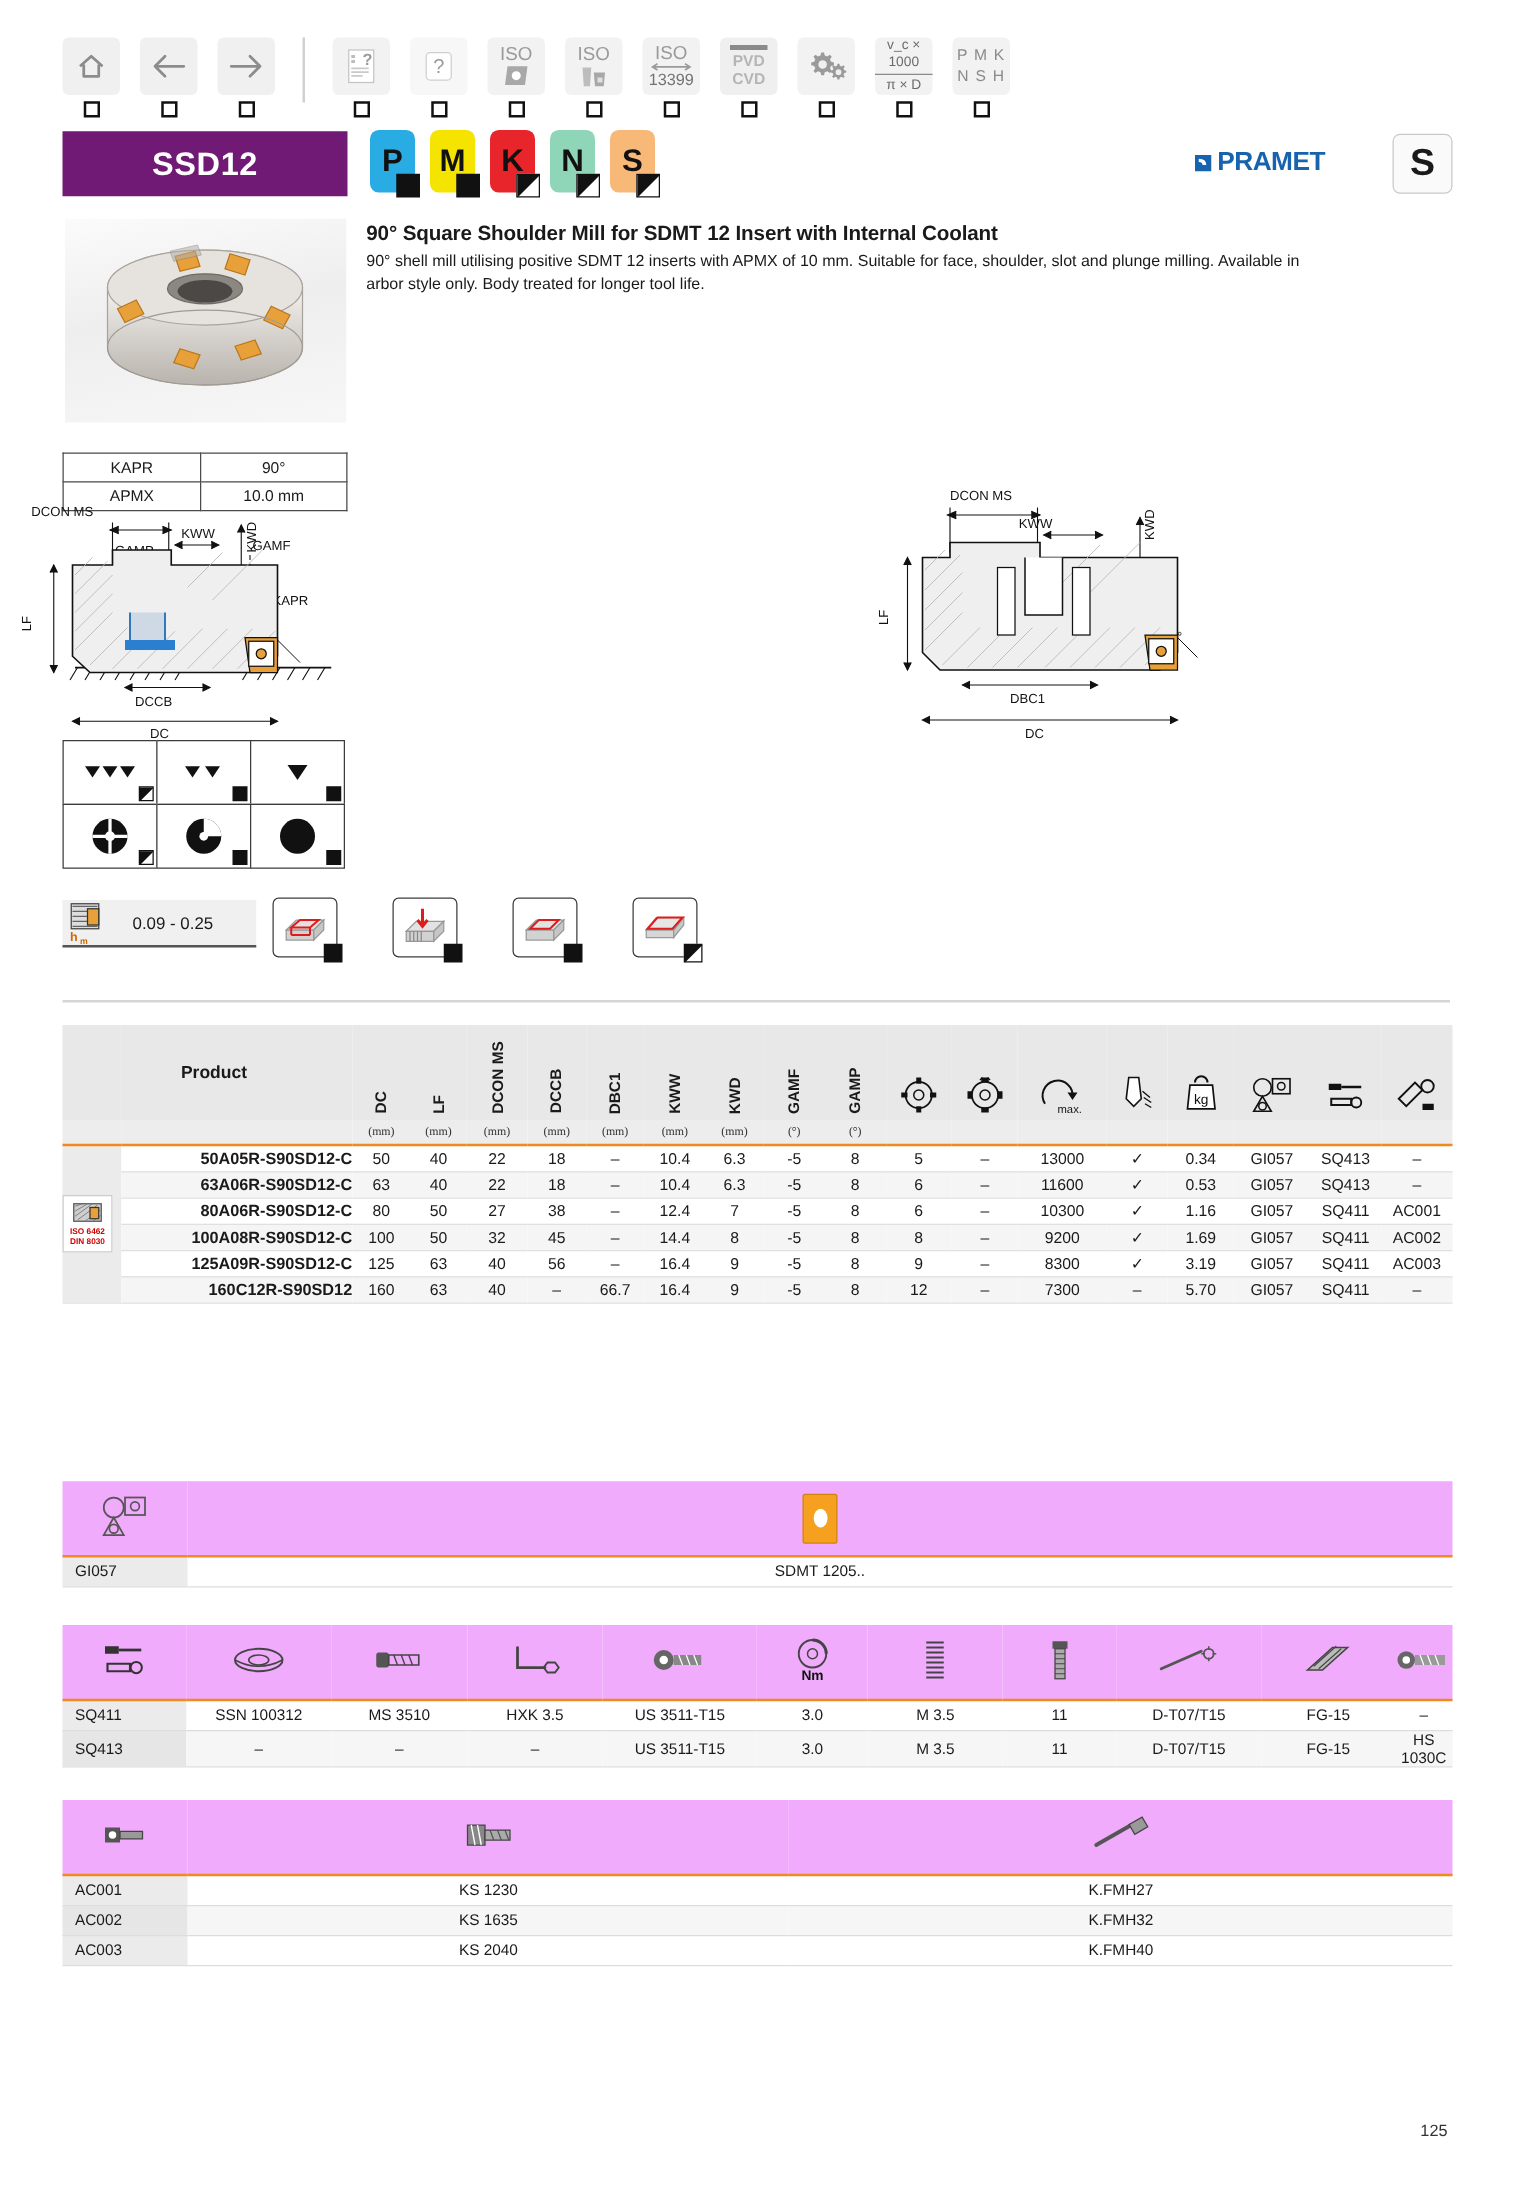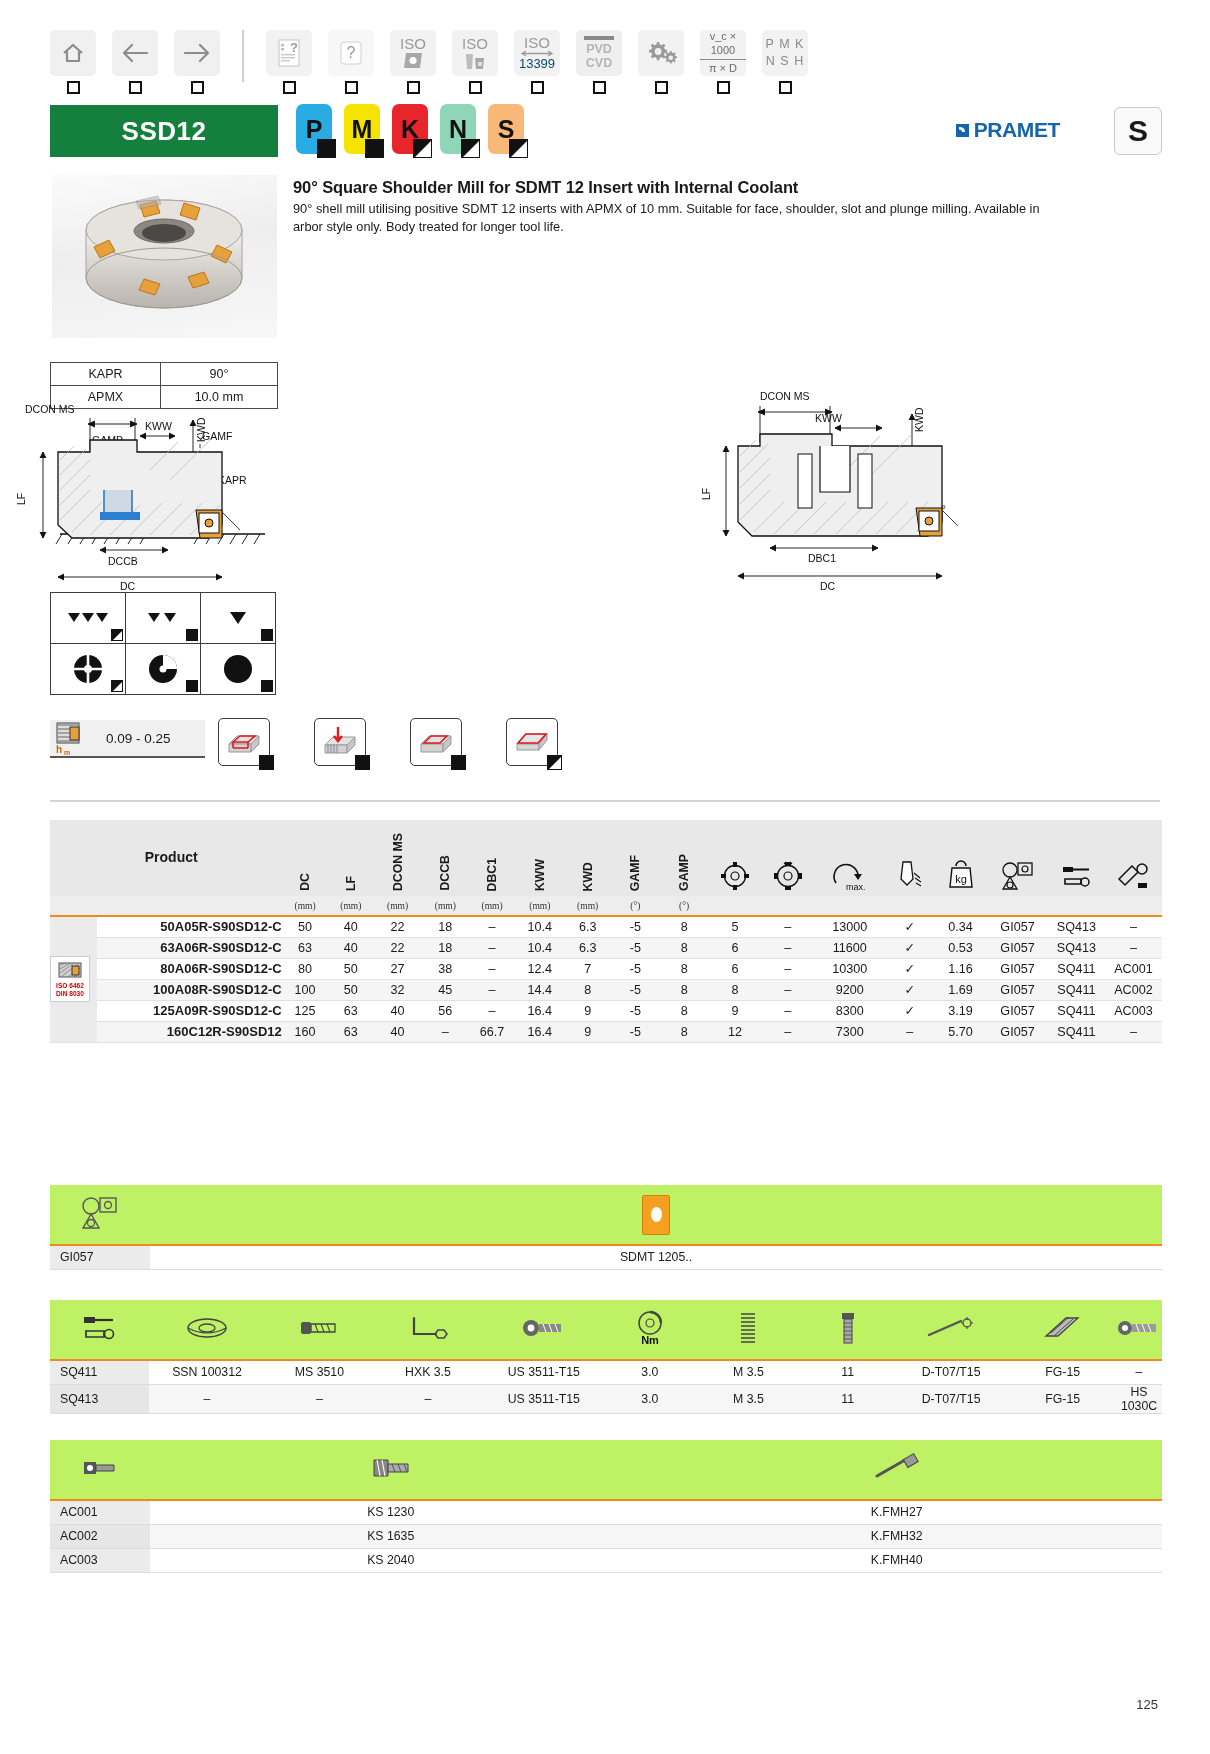--- a/index.html
+++ b/index.html
@@ -14,28 +14,28 @@
   .page { position: relative; width: 1210px; height: 1754px; padding: 0; }
 
   
   .toolbar { position: absolute; left: 50px; top: 30px; width: 1110px; height: 62px; display: flex; align-items: flex-start; }
   .tool { width: 46px; height: 46px; background: #f2f2f2; border-radius: 5px; display: flex; align-items: center; justify-content: center; position: relative; flex: none; }
   .tool.nav { background: #f0f0f0; }
   .tool-wrap { width: 46px; margin-right: 16px; display: flex; flex-direction: column; align-items: center; flex: none; }
   .tool-box { width: 13px; height: 13px; border: 2px solid #111; margin-top: 5px; background: #fff; }
   .divider-v { width: 2px; height: 52px; background: #d0d0d0; margin: 0 22px 0 6px; flex: none; }
   .iso-txt { font-size: 15px; color: #9a9a9a; font-weight: 400; line-height: 1; }
-  .iso-sub { font-size: 13px; color: #0c4a6e; line-height: 1.05; }
+  .iso-sub { font-size: 13px; color: #737373; line-height: 1.05; }
   .pvd-txt { font-size: 12.5px; color: #b5b5b5; line-height: 1.1; font-weight: 600; text-align: center; }
   .vc-box { font-size: 11px; color: #6b6b6b; text-align: center; line-height: 1.25; }
   .vc-box .frac-top { border-bottom: 1px solid #8a8a8a; padding: 0 2px 1px; }
   .pmk-box { font-size: 12.5px; color: #8a8a8a; text-align: center; line-height: 1.35; letter-spacing: 1px; }
 
   
-  .black-tab { position: absolute; left: 50px; top: 105px; width: 228px; height: 52px; background: #15803d; color: #fff;
+  .black-tab { position: absolute; left: 50px; top: 105px; width: 228px; height: 52px; background: #701a75; color: #fff;
                display: flex; align-items: center; justify-content: center; font-size: 26px; font-weight: bold; letter-spacing: .5px; }
   .mat-row { position: absolute; left: 296px; top: 104px; display: flex; gap: 12px; }
   .mat { width: 36px; height: 50px; border-radius: 7px; position: relative; display: flex; align-items: center; justify-content: center;
          font-size: 25px; font-weight: bold; color: #111; }
   .mat .corner-full { position: absolute; right: -4px; bottom: -4px; width: 19px; height: 19px; background: #111; }
   .mat .corner-half { position: absolute; right: -4px; bottom: -4px; width: 19px; height: 19px; background: #fff; border: 1px solid #111; }
   .mat .corner-half::after { content: ""; position: absolute; left: 0; top: 0; width: 0; height: 0; border-left: 18px solid #111; border-bottom: 18px solid transparent; }
   .brand { position: absolute; right: 150px; top: 118px; font-size: 21px; font-weight: bold; color: #1763ae; letter-spacing: -.4px; display: flex; align-items: center; gap: 3px; }
   .s-badge { position: absolute; right: 48px; top: 107px; width: 48px; height: 48px; border: 1px solid #c9c9c9; border-radius: 6px; background: #fafafa;
              display: flex; align-items: center; justify-content: center; font-size: 30px; font-weight: bold; }
@@ -88,21 +88,21 @@
   .main-tbl tbody td.prod { text-align: right; font-weight: bold; padding-left: 12px; font-size: 13px; }
   .main-tbl tbody td.iso-cell { background: #ebebeb; width: 46px; }
   .main-tbl tbody tr:nth-child(even) td { background: #f5f5f5; }
   .main-tbl tbody tr:nth-child(even) td.iso-cell { background: #ebebeb; }
   .orange-line { border-top: 2px solid #f08a1e !important; }
   .iso-badge { width: 40px; height: 46px; background: #fff; border: 1px solid #ccc; display: flex; flex-direction: column; align-items: center; justify-content: center; }
   .iso-badge-txt { font-size: 6.6px; color: #cc0000; font-weight: bold; line-height: 1.25; text-align: center; }
 
   
   .sub-tbl { position: absolute; border-collapse: collapse; font-size: 12.3px; }
-  .sub-hd td { background: #bef264; height: 60px; text-align: center; vertical-align: middle; }
+  .sub-hd td { background: #f0abfc; height: 60px; text-align: center; vertical-align: middle; }
   .sub-tbl tbody td { height: 24px; text-align: center; border-bottom: 1px solid #ddd; }
   .sub-tbl tbody td.code { background: #ebebeb; font-size: 12.3px; text-align: left; padding-left: 10px; }
   .sub-tbl tbody tr:nth-child(even) td { background: #f6f6f6; }
   .sub-tbl tbody tr:nth-child(even) td.code { background: #e6e6e6; }
   .sub-orange td { border-top: 2px solid #f08a1e; }
 
   .pagenum { position: absolute; right: 52px; bottom: 42px; font-size: 13px; color: #333; }
 
   .ins-chip { width: 28px; height: 40px; background: #f5a01e; border: 1px solid #d2820a; border-radius: 2px; display: inline-flex; align-items: center; justify-content: center; }
   .ins-hole { width: 11px; height: 15px; background: #fff; border-radius: 50%; }

